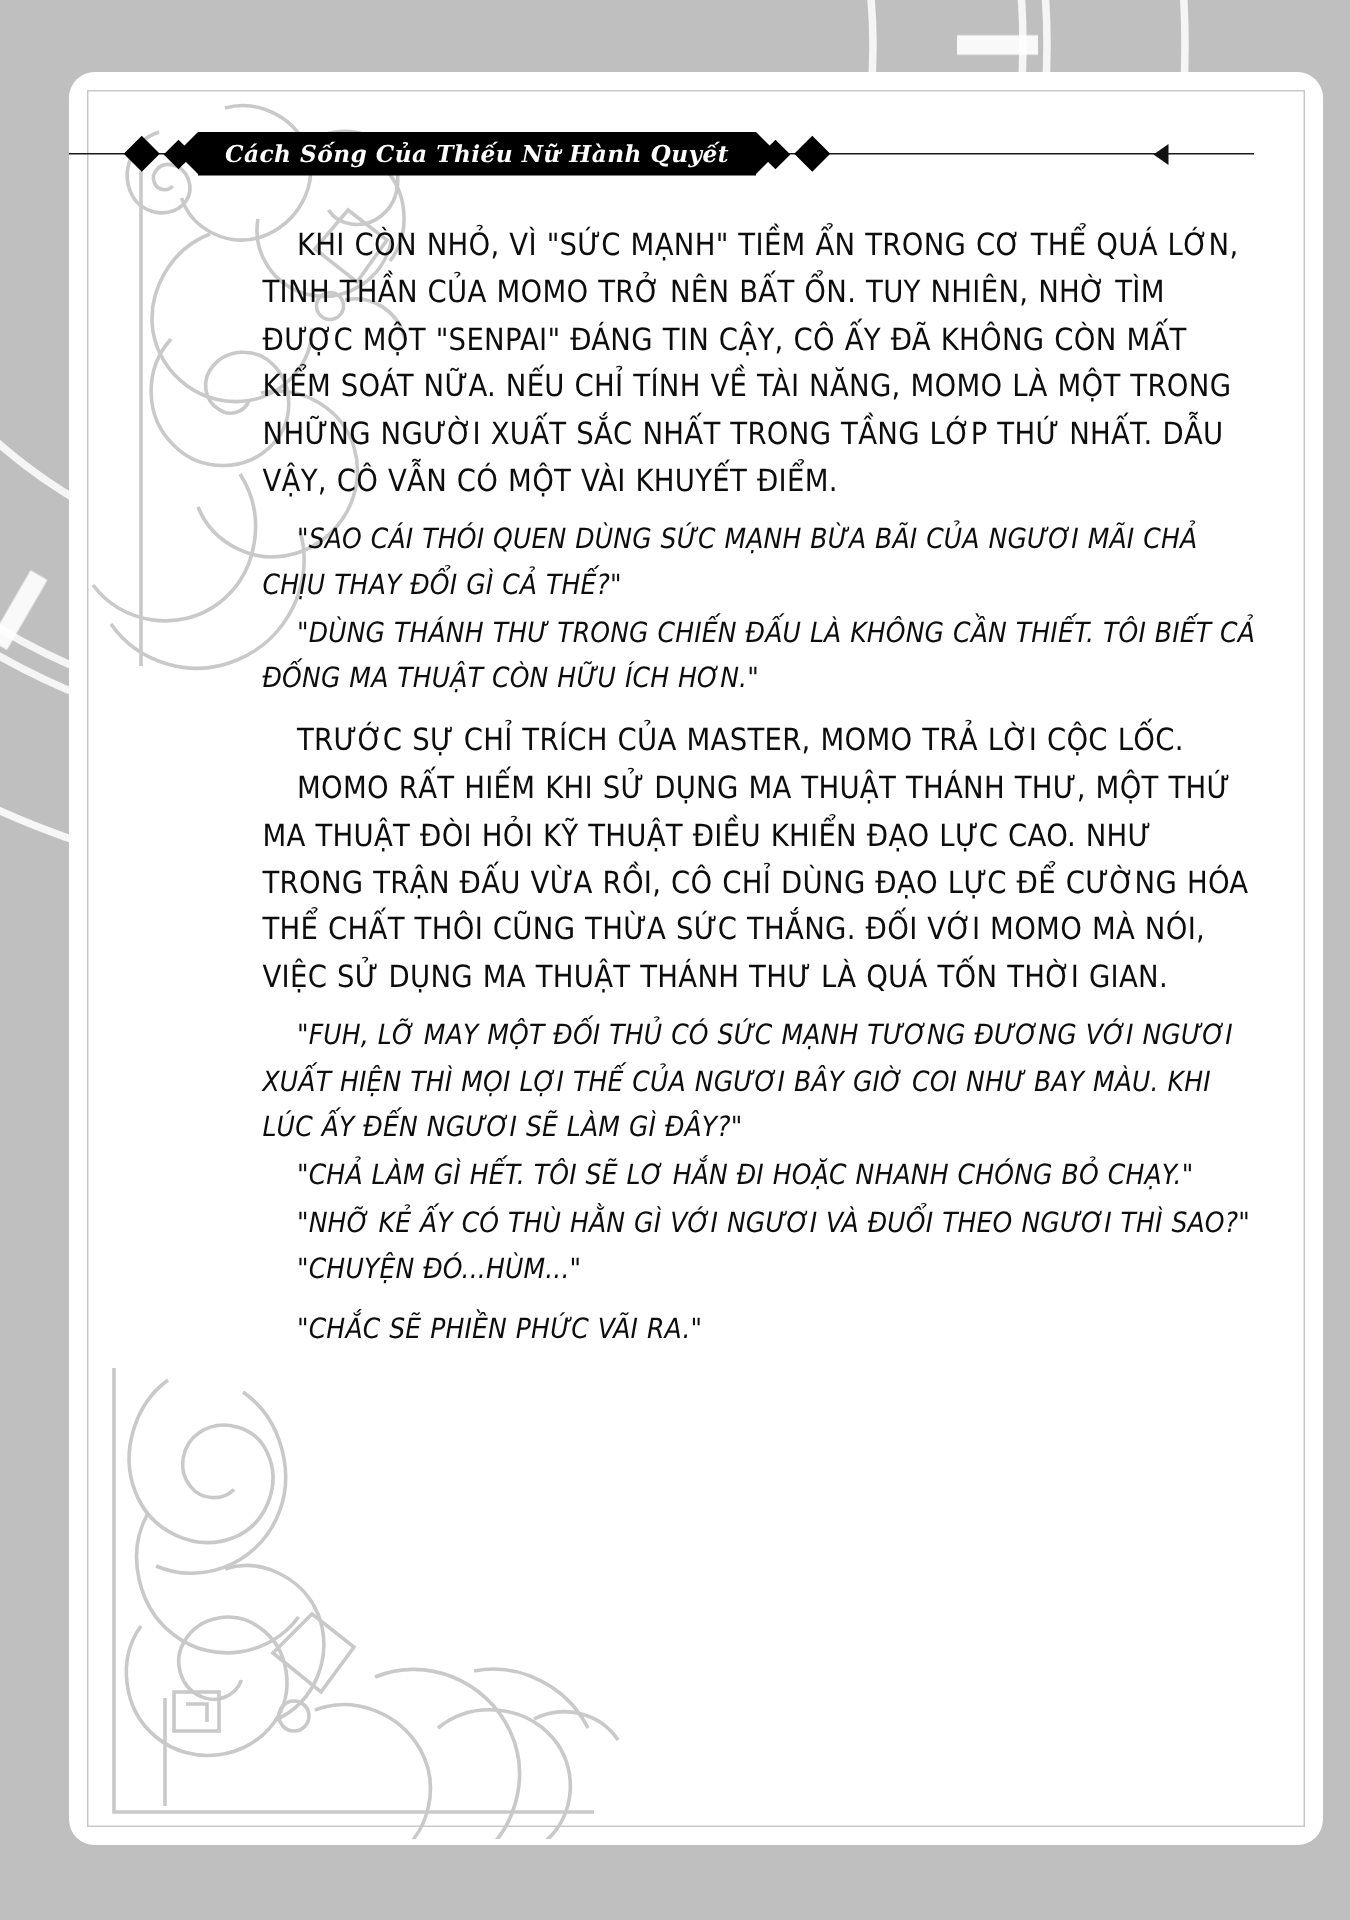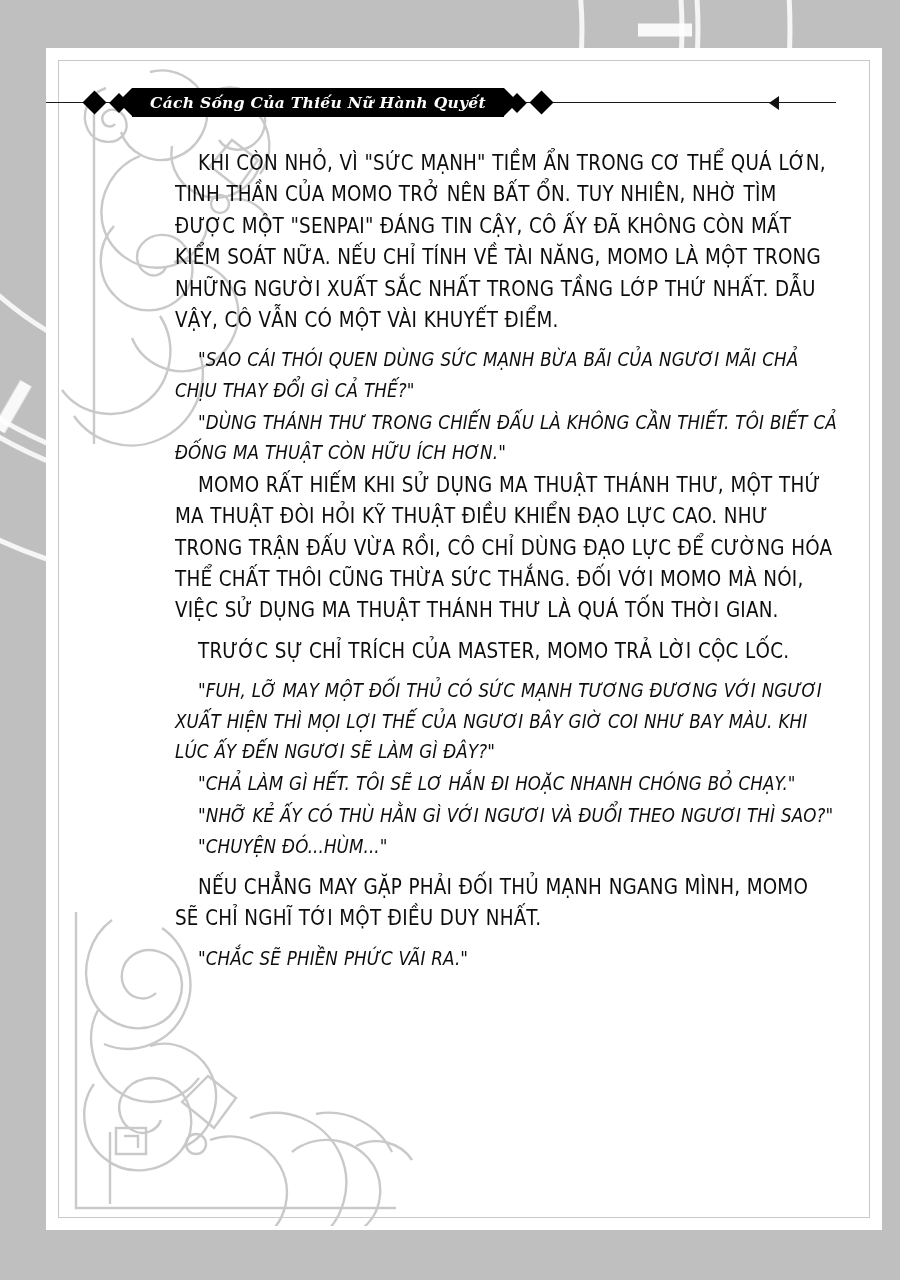--- a/index.html
+++ b/index.html
@@ -35,20 +35,21 @@
 
   
   .paper {
     position: absolute;
     left: 46px;
     top: 48px;
     width: 836px;
     height: 1182px;
     background: #ffffff;
     overflow: hidden;
+    border-radius: 17px;
   }
   .paper-inner-rule {
     position: absolute;
     left: 12px;
     top: 12px;
     right: 12px;
     bottom: 12px;
     border: 1px solid #c9c9c9;
     pointer-events: none;
   }
@@ -276,24 +277,23 @@
         <span class="dia dia-sm"></span>
         <span class="dia-gap"></span>
         <span class="dia"></span>
       </div>
     </div>
 
     <div class="text-col">
         <p class="para">KHI CÒN NHỎ, VÌ "SỨC MẠNH" TIỀM ẨN TRONG CƠ THỂ QUÁ LỚN, TINH THẦN CỦA MOMO TRỞ NÊN BẤT ỔN. TUY NHIÊN, NHỜ TÌM ĐƯỢC MỘT "SENPAI" ĐÁNG TIN CẬY, CÔ ẤY ĐÃ KHÔNG CÒN MẤT KIỂM SOÁT NỮA. NẾU CHỈ TÍNH VỀ TÀI NĂNG, MOMO LÀ MỘT TRONG NHỮNG NGƯỜI XUẤT SẮC NHẤT TRONG TẦNG LỚP THỨ NHẤT. DẪU VẬY, CÔ VẪN CÓ MỘT VÀI KHUYẾT ĐIỂM.</p>
         <p class="para dialogue gap-before">"SAO CÁI THÓI QUEN DÙNG SỨC MẠNH BỪA BÃI CỦA NGƯƠI MÃI CHẢ CHỊU THAY ĐỔI GÌ CẢ THẾ?"</p>
         <p class="para dialogue">"DÙNG THÁNH THƯ TRONG CHIẾN ĐẤU LÀ KHÔNG CẦN THIẾT. TÔI BIẾT CẢ ĐỐNG MA THUẬT CÒN HỮU ÍCH HƠN."</p>
+        <p class="para gap-before">TRƯỚC SỰ CHỈ TRÍCH CỦA MASTER, MOMO TRẢ LỜI CỘC LỐC.</p>
         <p class="para">MOMO RẤT HIẾM KHI SỬ DỤNG MA THUẬT THÁNH THƯ, MỘT THỨ MA THUẬT ĐÒI HỎI KỸ THUẬT ĐIỀU KHIỂN ĐẠO LỰC CAO. NHƯ TRONG TRẬN ĐẤU VỪA RỒI, CÔ CHỈ DÙNG ĐẠO LỰC ĐỂ CƯỜNG HÓA THỂ CHẤT THÔI CŨNG THỪA SỨC THẮNG. ĐỐI VỚI MOMO MÀ NÓI, VIỆC SỬ DỤNG MA THUẬT THÁNH THƯ LÀ QUÁ TỐN THỜI GIAN.</p>
-        <p class="para gap-before">TRƯỚC SỰ CHỈ TRÍCH CỦA MASTER, MOMO TRẢ LỜI CỘC LỐC.</p>
         <p class="para dialogue gap-before">"FUH, LỠ MAY MỘT ĐỐI THỦ CÓ SỨC MẠNH TƯƠNG ĐƯƠNG VỚI NGƯƠI XUẤT HIỆN THÌ MỌI LỢI THẾ CỦA NGƯƠI BÂY GIỜ COI NHƯ BAY MÀU. KHI LÚC ẤY ĐẾN NGƯƠI SẼ LÀM GÌ ĐÂY?"</p>
         <p class="para dialogue">"CHẢ LÀM GÌ HẾT. TÔI SẼ LƠ HẮN ĐI HOẶC NHANH CHÓNG BỎ CHẠY."</p>
         <p class="para dialogue">"NHỠ KẺ ẤY CÓ THÙ HẰN GÌ VỚI NGƯƠI VÀ ĐUỔI THEO NGƯƠI THÌ SAO?"</p>
         <p class="para dialogue">"CHUYỆN ĐÓ...HÙM..."</p>
-        <p class="para gap-before">NẾU CHẲNG MAY GẶP PHẢI ĐỐI THỦ MẠNH NGANG MÌNH, MOMO SẼ CHỈ NGHĨ TỚI MỘT ĐIỀU DUY NHẤT.</p>
         <p class="para dialogue gap-before">"CHẮC SẼ PHIỀN PHỨC VÃI RA."</p>
       </div>
 
   </div>
 </div>
 
 </body></html>

